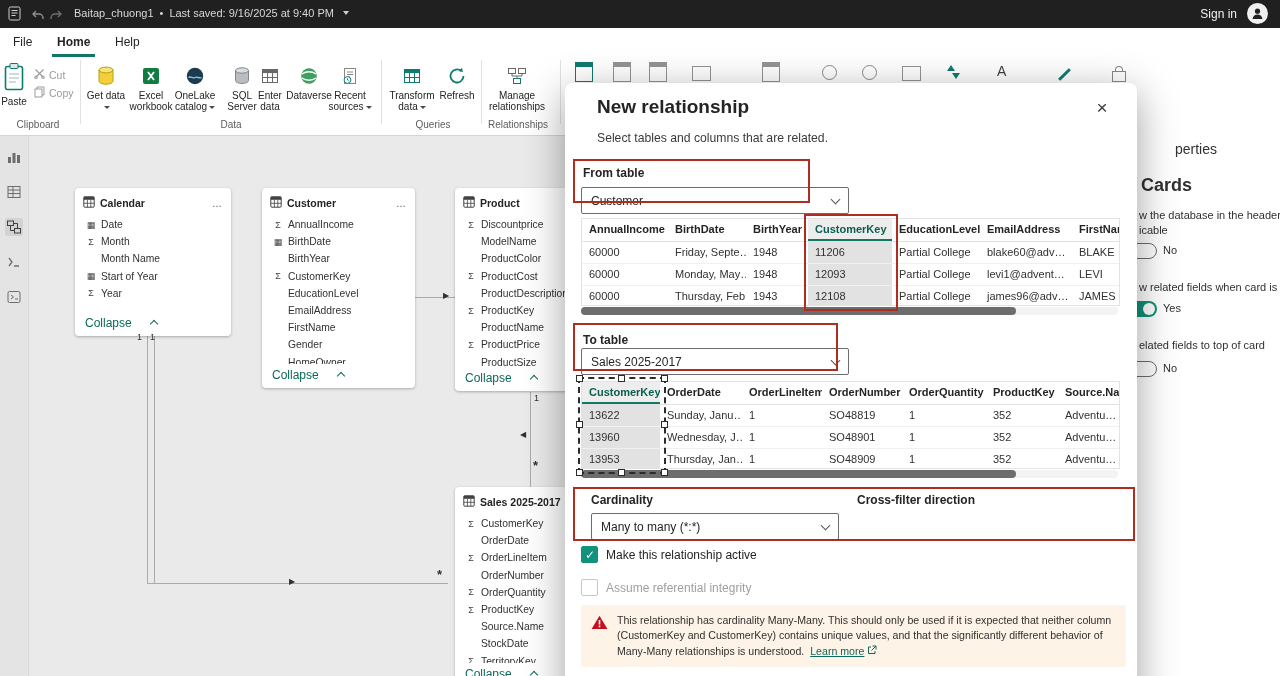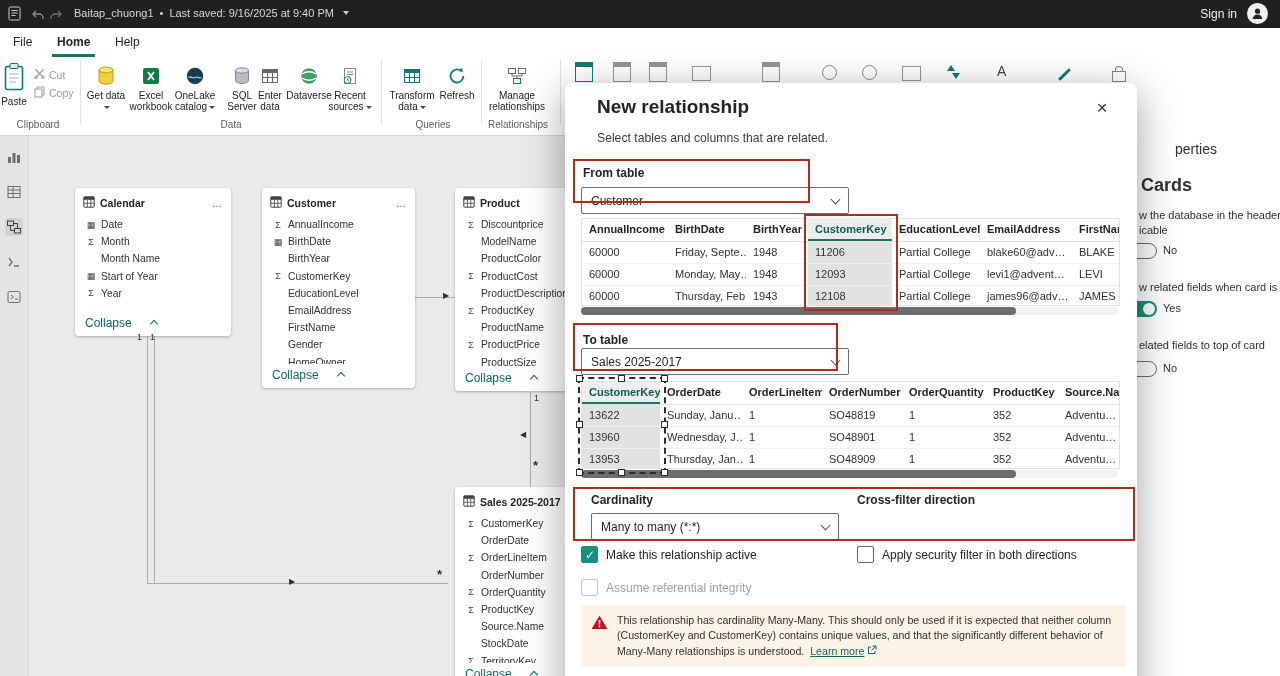--- a/index.html
+++ b/index.html
@@ -715,24 +715,20 @@
       <span>Many to many (*:*)</span>
       <span class="dd-chev"></span>
     </div>
     <div class="dlg-label" style="left:292px;top:410px">Cross-filter direction</div>
     <div class="redbox" style="left:8px;top:404px;width:558px;height:50px"></div>
 
     <div class="cbrow" style="left:16px;top:463px">
       <span class="cb checked"></span>
       <span>Make this relationship active</span>
     </div>
-    <div class="cbrow" style="left:292px;top:463px">
-      <span class="cb"></span>
-      <span>Apply security filter in both directions</span>
-    </div>
     <div class="cbrow disabled" style="left:16px;top:496px">
       <span class="cb disabled"></span>
       <span>Assume referential integrity</span>
     </div>
 
     <div class="warn">
       <span style="flex:none;padding-top:2px">
         <svg width="17" height="15" viewBox="0 0 17 15">
             <path d="M8.5 0.8L16.4 14H0.6z" fill="#c50f1f"></path>
             <rect x="7.7" y="5" width="1.6" height="4.6" fill="#fff"></rect>

